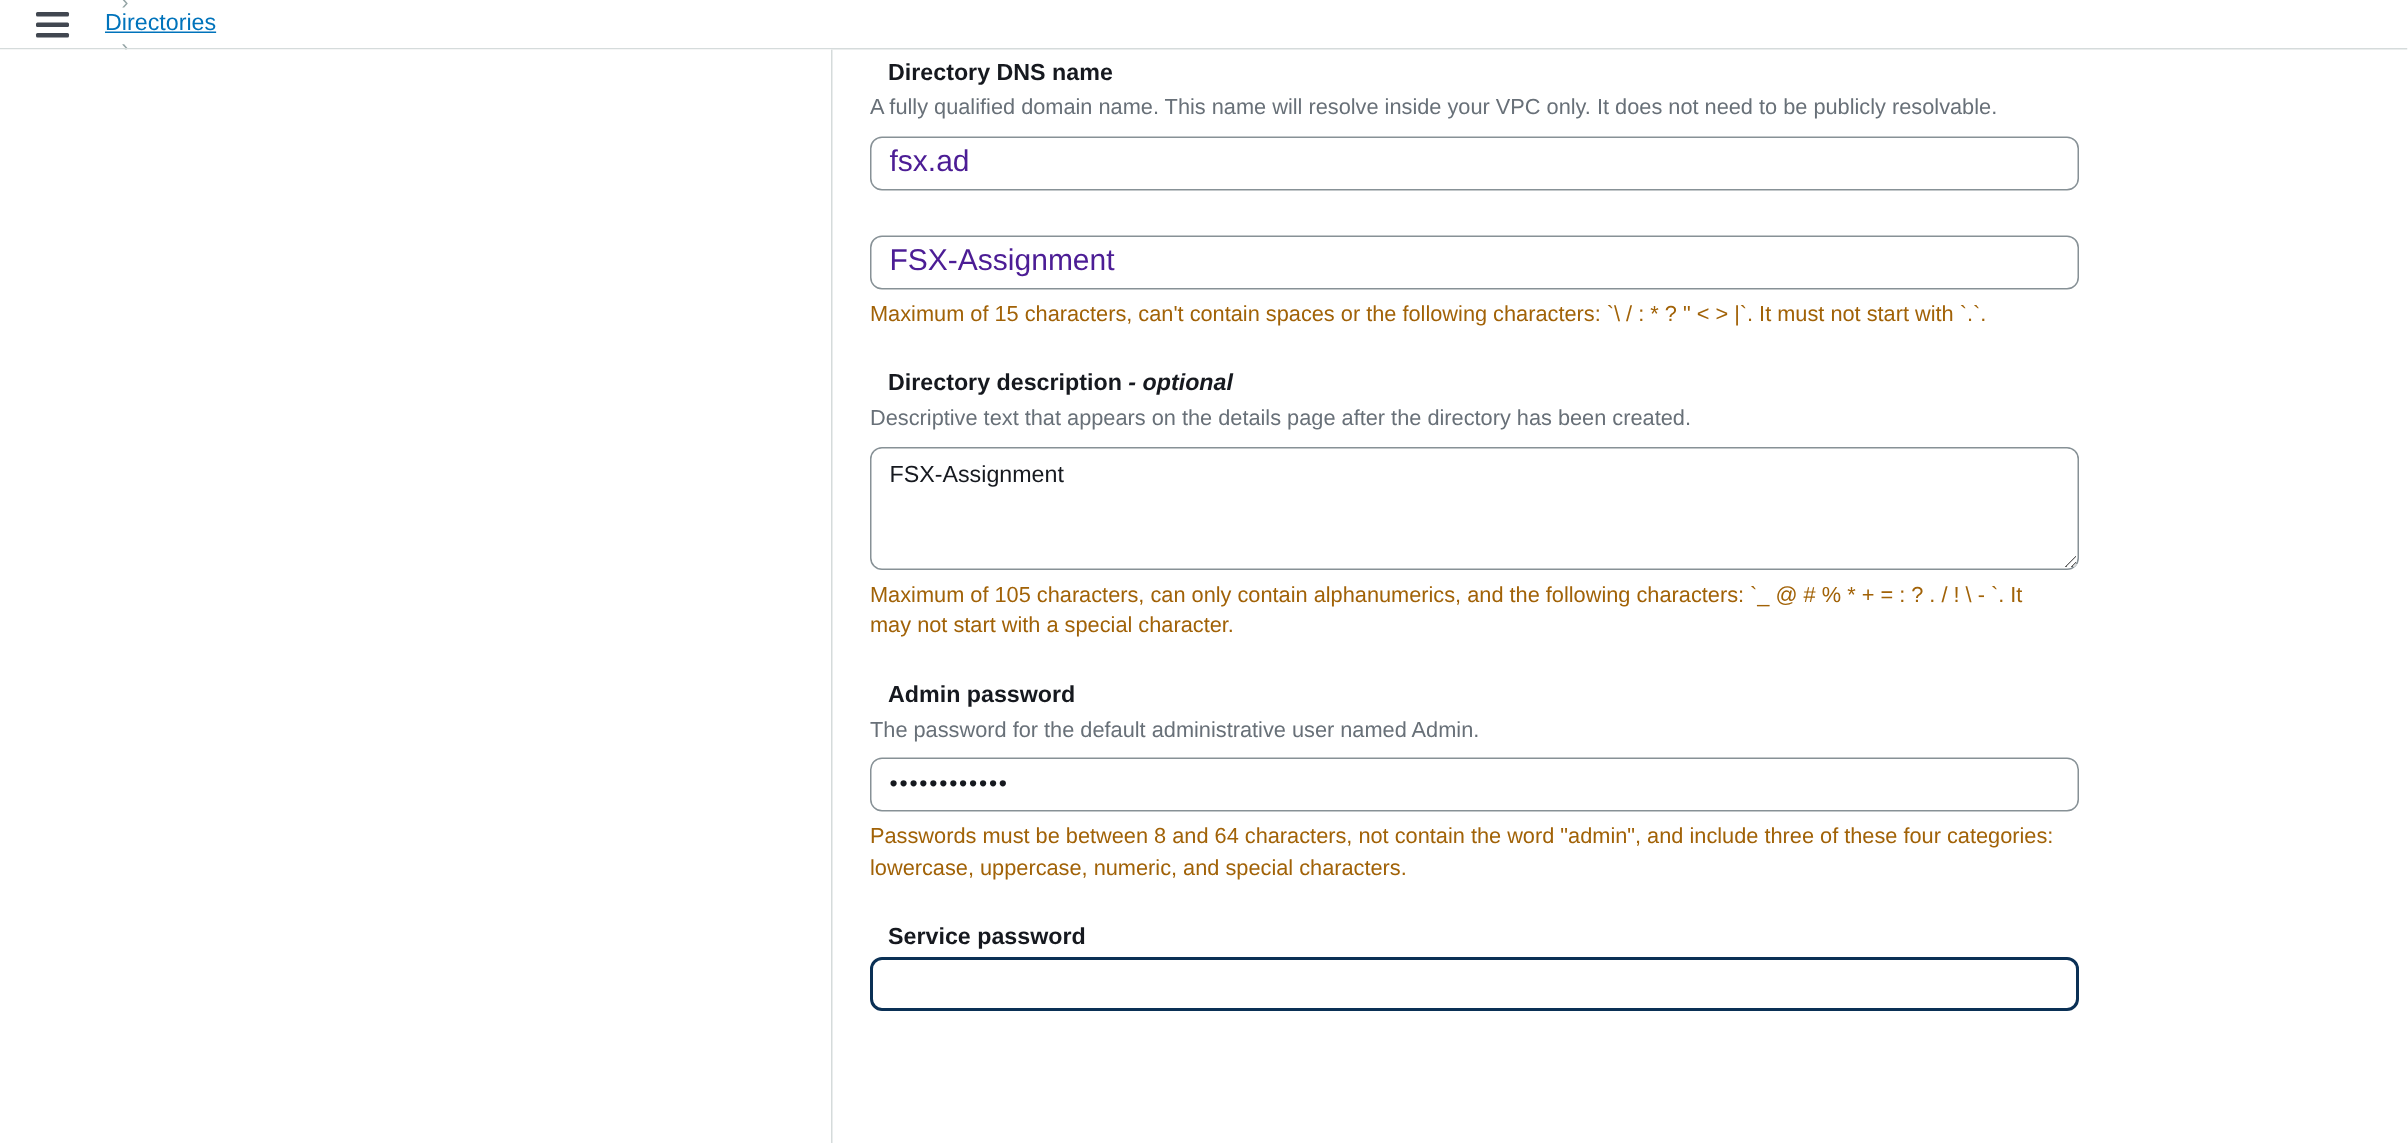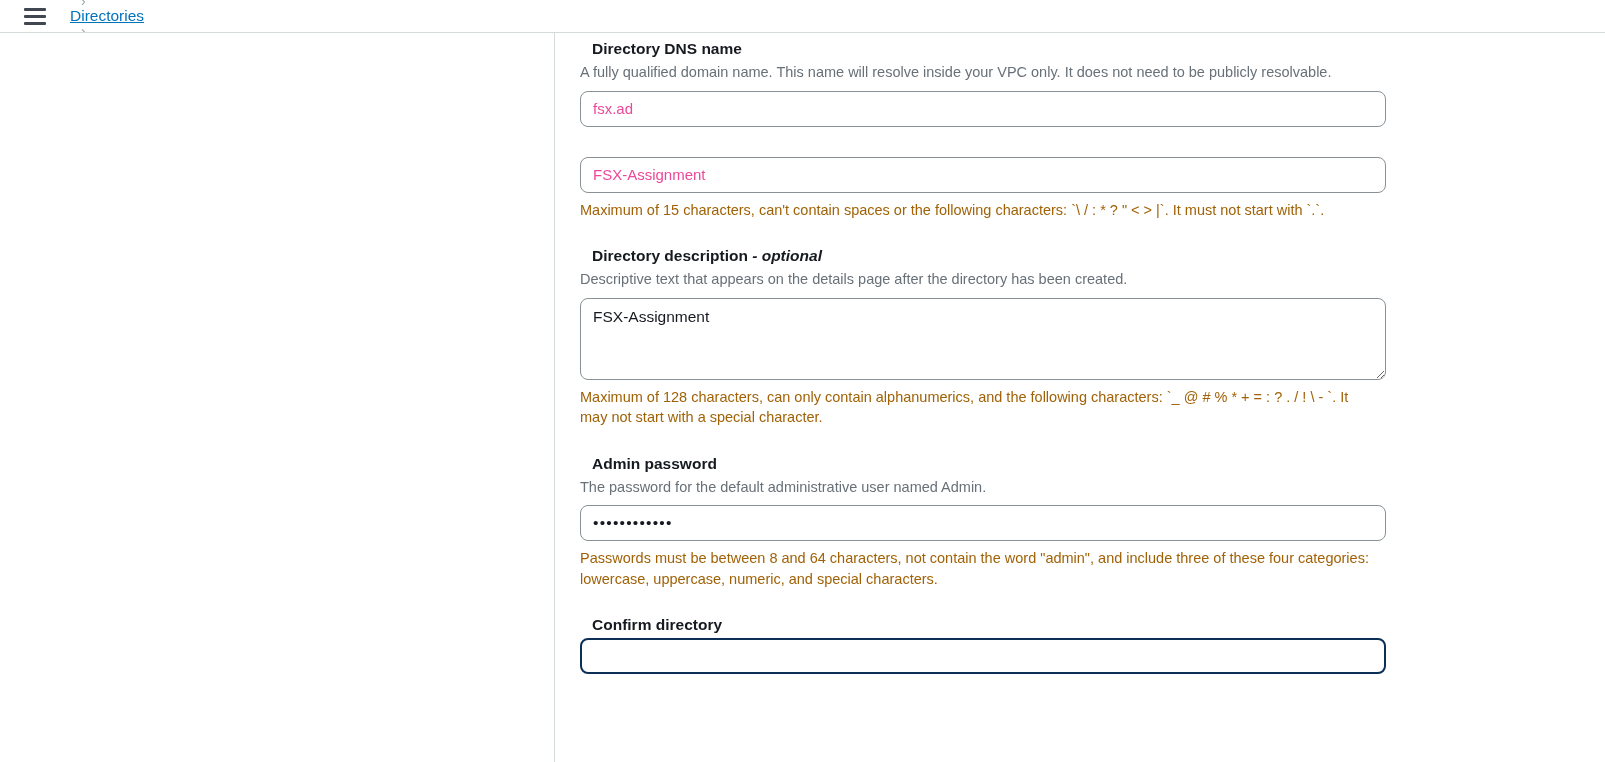--- a/index.html
+++ b/index.html
@@ -121,23 +121,23 @@
     max-width: 795px;
   }
 
   .input {
     display: block;
     width: 806px;
     height: 36px;
     border: 1px solid #879196;
     border-radius: 8px;
     padding: 0 12px;
-    font-size: 15px;
-    font-family: "Liberation Sans", sans-serif;
-    color: #ec4899;
+    font-size: 20px;
+    font-family: "Liberation Sans", sans-serif;
+    color: #4c1d95;
     background: #ffffff;
     outline: none;
   }
   .input::placeholder { color: #aab7b8; }
 
   .input.focused {
     border: 2px solid #0a3055;
     padding: 0 11px;
   }
 
@@ -216,34 +216,34 @@
 
       <div class="gap-md"></div>
 
       <div class="field">
         <div class="field-label">
           <span>Directory description</span>
           <span class="optional">- optional</span>
         </div>
         <div class="field-desc">Descriptive text that appears on the details page after the directory has been created.</div>
         <textarea class="textarea" style="">FSX-Assignment</textarea>
-        <div class="field-hint">Maximum of 128 characters, can only contain alphanumerics, and the following characters: `_ @ # % * + = : ? . / ! \ - `. It may not start with a special character.</div>
+        <div class="field-hint">Maximum of 105 characters, can only contain alphanumerics, and the following characters: `_ @ # % * + = : ? . / ! \ - `. It may not start with a special character.</div>
       </div>
 
       <div class="gap-md"></div>
 
       <div class="field">
         <div class="field-label">Admin password</div>
         <div class="field-desc">The password for the default administrative user named Admin.</div>
         <div class="pw-dots">••••••••••••</div>
         <div class="field-hint">Passwords must be between 8 and 64 characters, not contain the word "admin", and include three of these four categories: lowercase, uppercase, numeric, and special characters.</div>
       </div>
 
       <div class="gap-md"></div>
 
       <div class="field">
-        <div class="field-label">Confirm directory</div>
+        <div class="field-label">Service password</div>
         <input class="input focused" type="password" value="" style="">
       </div>
 
     </div>
   </div>
 </div>
 
 </body></html>

